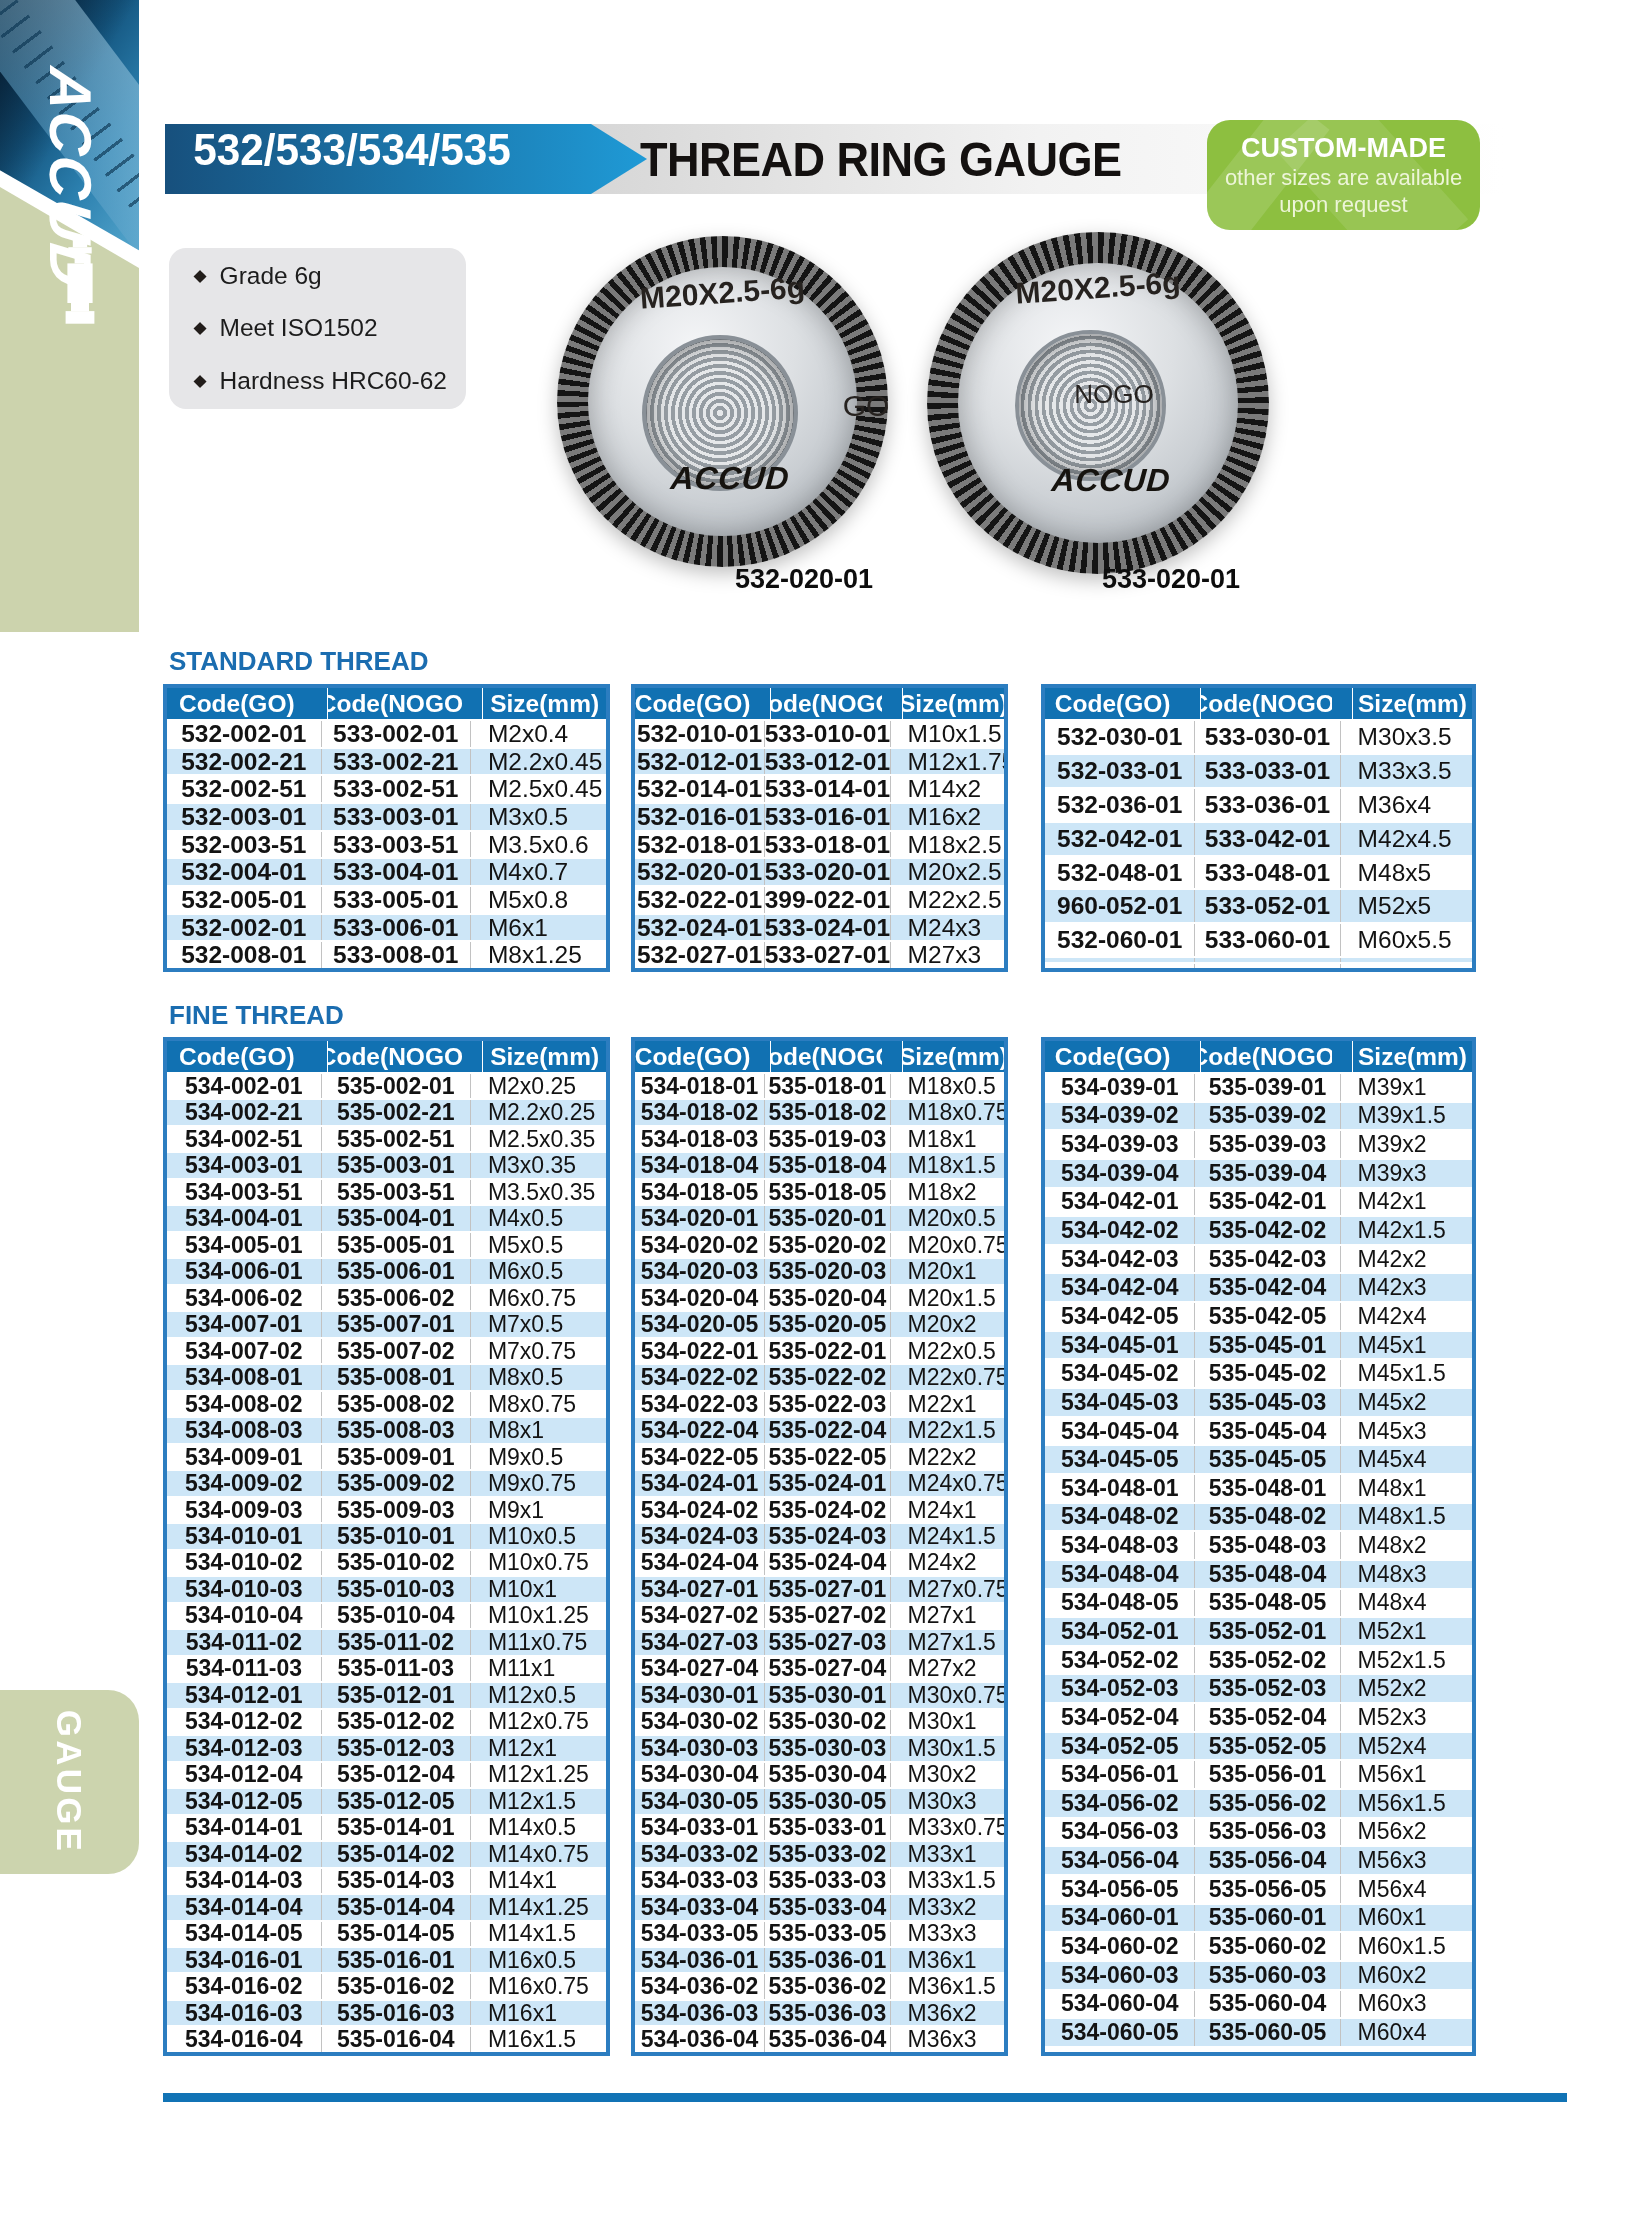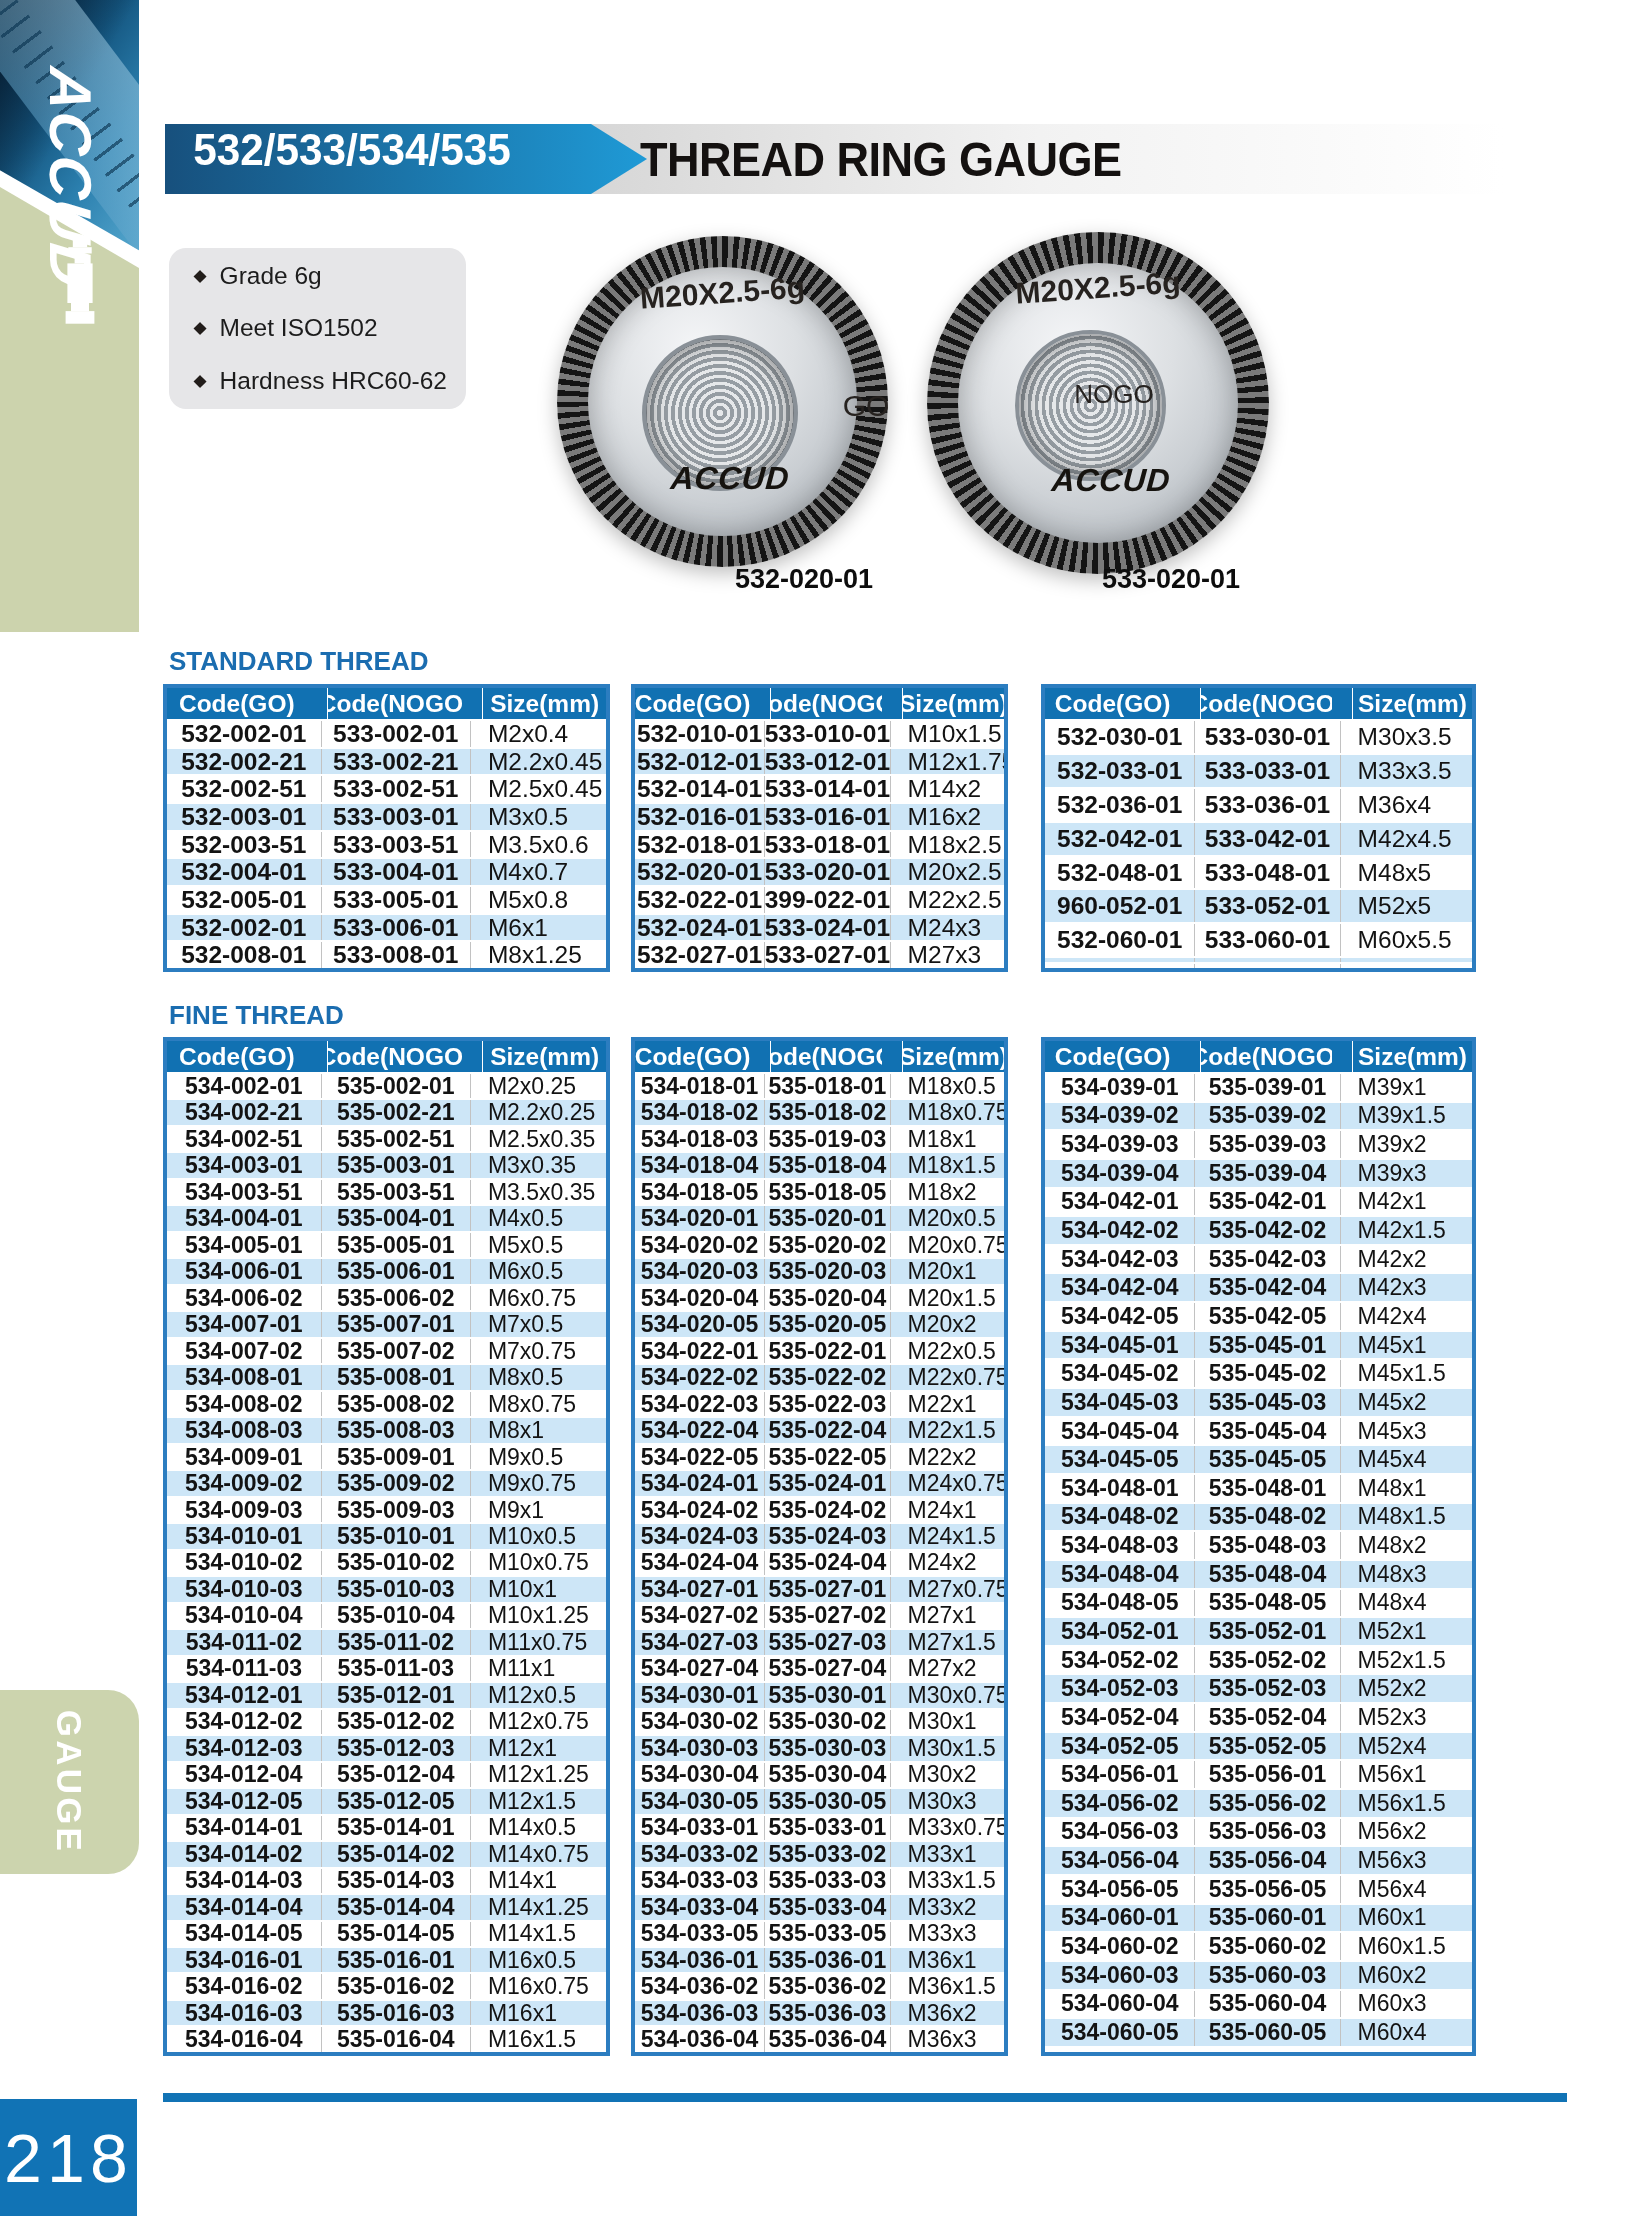--- a/index.html
+++ b/index.html
@@ -126,30 +126,32 @@
       <rect x="12" y="8" width="26" height="7"></rect>
       <rect x="19" y="15" width="12" height="11"></rect>
       <rect x="11" y="26" width="28" height="44"></rect>
       <rect x="15" y="70" width="20" height="9"></rect>
       <rect x="9" y="79" width="32" height="14"></rect>
     </g>
   </svg>
   <div class="gauge-tab">
     <span>GAUGE</span>
   </div>
-  <div class="pageno-box">
-    <span>218</span>
-  </div>
 
   <div class="gray-strip"></div>
   <div class="code-banner">
     <span>532/533/534/535</span>
   </div>
   <div class="page-title">THREAD RING GAUGE</div>
 
+  <div class="badge">
+    <div class="b-title">CUSTOM-MADE</div>
+    <div class="b-line">other sizes are available</div>
+    <div class="b-line">upon request</div>
+  </div>
 
   <div class="features">
     <div class="feat">
       <span class="bullet">◆</span>
       <span class="label">Grade 6g</span>
     </div>
     <div class="feat">
       <span class="bullet">◆</span>
       <span class="label">Meet ISO1502</span>
     </div>

